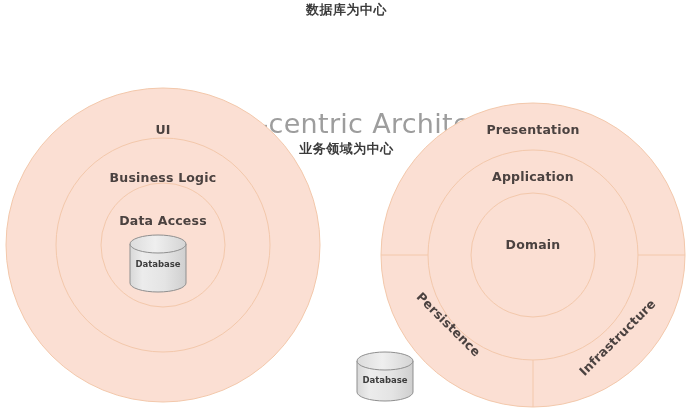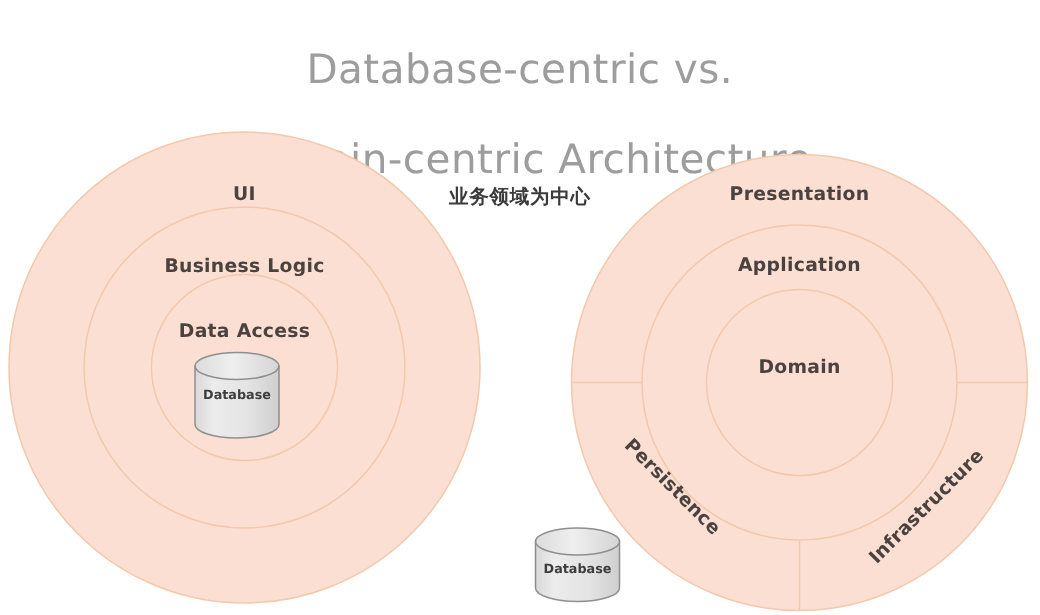--- a/index.html
+++ b/index.html
@@ -86,22 +86,23 @@
     stroke: #8f8f8f;
     stroke-width: 1;
   }
 </style>
 </head>
 <body>
 
 <div id="stage">
 
   <div class="title-block">
+    <div class="zh-annotation zh-top">数据库为中心</div>
     <div class="main-title">
-      <span>Database-centric vs.</span><br>
+      <br>
       <span>Domain-centric Architecture</span>
     </div>
     <div class="zh-annotation zh-bottom">业务领域为中心</div>
   </div>
 
   <svg class="diagram" viewBox="0 0 693 410">
     <defs>
       <linearGradient id="cylGrad" x1="0" y1="0" x2="1" y2="0">
         <stop offset="0%" stop-color="#d8d8d8"></stop>
         <stop offset="22%" stop-color="#ececec"></stop>

